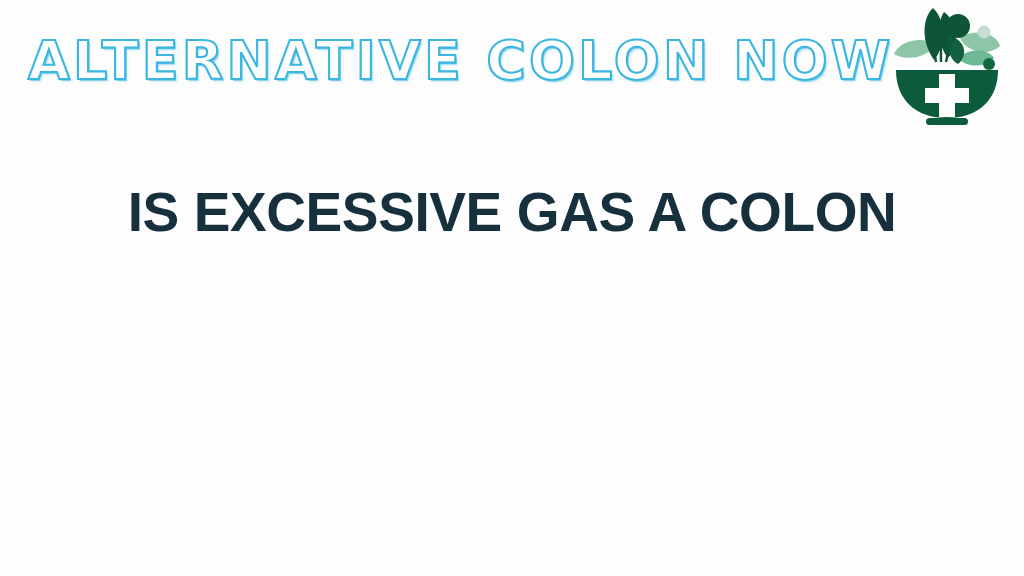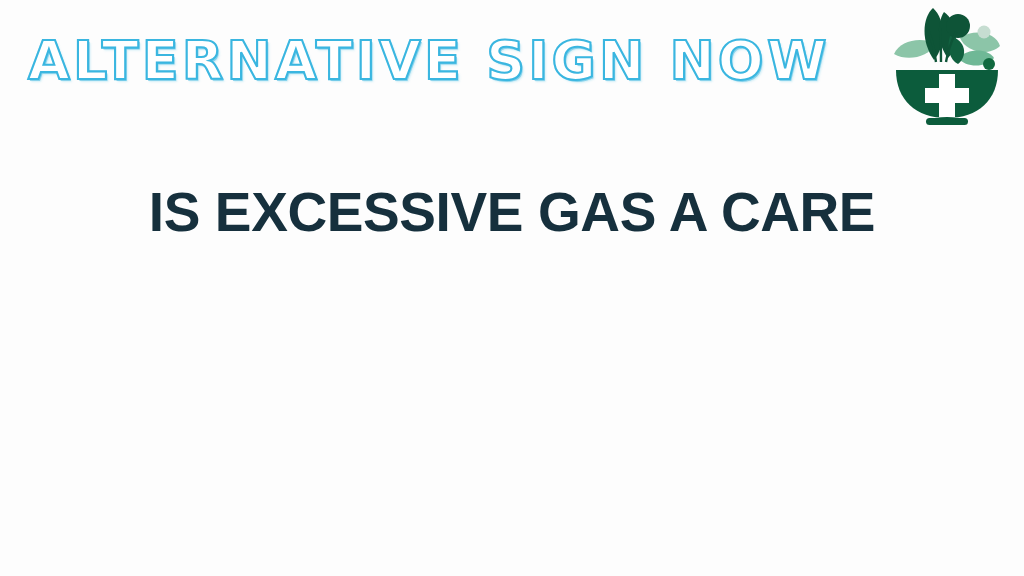--- a/index.html
+++ b/index.html
@@ -76,21 +76,21 @@
     top:360px; left:0;
     width:1024px; height:216px;
     background:transparent;
   }
 </style>
 </head>
 <body>
 
 <div id="header-bar">
 
-  <div id="brand-wordmark">ALTERNATIVE SIGN NOW</div>
+  <div id="brand-wordmark">ALTERNATIVE COLON NOW</div>
 
   <div id="brand-logo">
     <svg viewBox="0 0 126 126" width="126" height="126">
 
       <path d="M10 52 C16 38, 38 34, 52 42 C44 55, 24 60, 10 52 Z" fill="#8cc5a8"></path>
 
       <path d="M116 44 C112 30, 90 26, 76 36 C82 50, 104 55, 116 44 Z" fill="#8cc5a8"></path>
 
       <path d="M110 56 C104 46, 84 46, 74 56 C82 66, 102 66, 110 56 Z" fill="#6fb896"></path>
 
@@ -112,16 +112,16 @@
       <path d="M12 68 L114 68 C114 98, 94 116, 63 116 C32 116, 12 98, 12 68 Z" fill="#0c5c3c"></path>
 
       <path d="M55 72 L71 72 L71 86 L85 86 L85 101 L71 101 L71 115 L55 115 L55 101 L41 101 L41 86 L55 86 Z" fill="#ffffff"></path>
 
       <rect x="42" y="116" width="42" height="7" rx="3.5" fill="#0c5c3c"></rect>
     </svg>
   </div>
 </div>
 
 <div id="title-block">
-  <span class="title-line">IS EXCESSIVE GAS A CARE</span>
+  <span class="title-line">IS EXCESSIVE GAS A COLON</span>
 </div>
 
 <div id="canvas-body"></div>
 
 </body></html>

